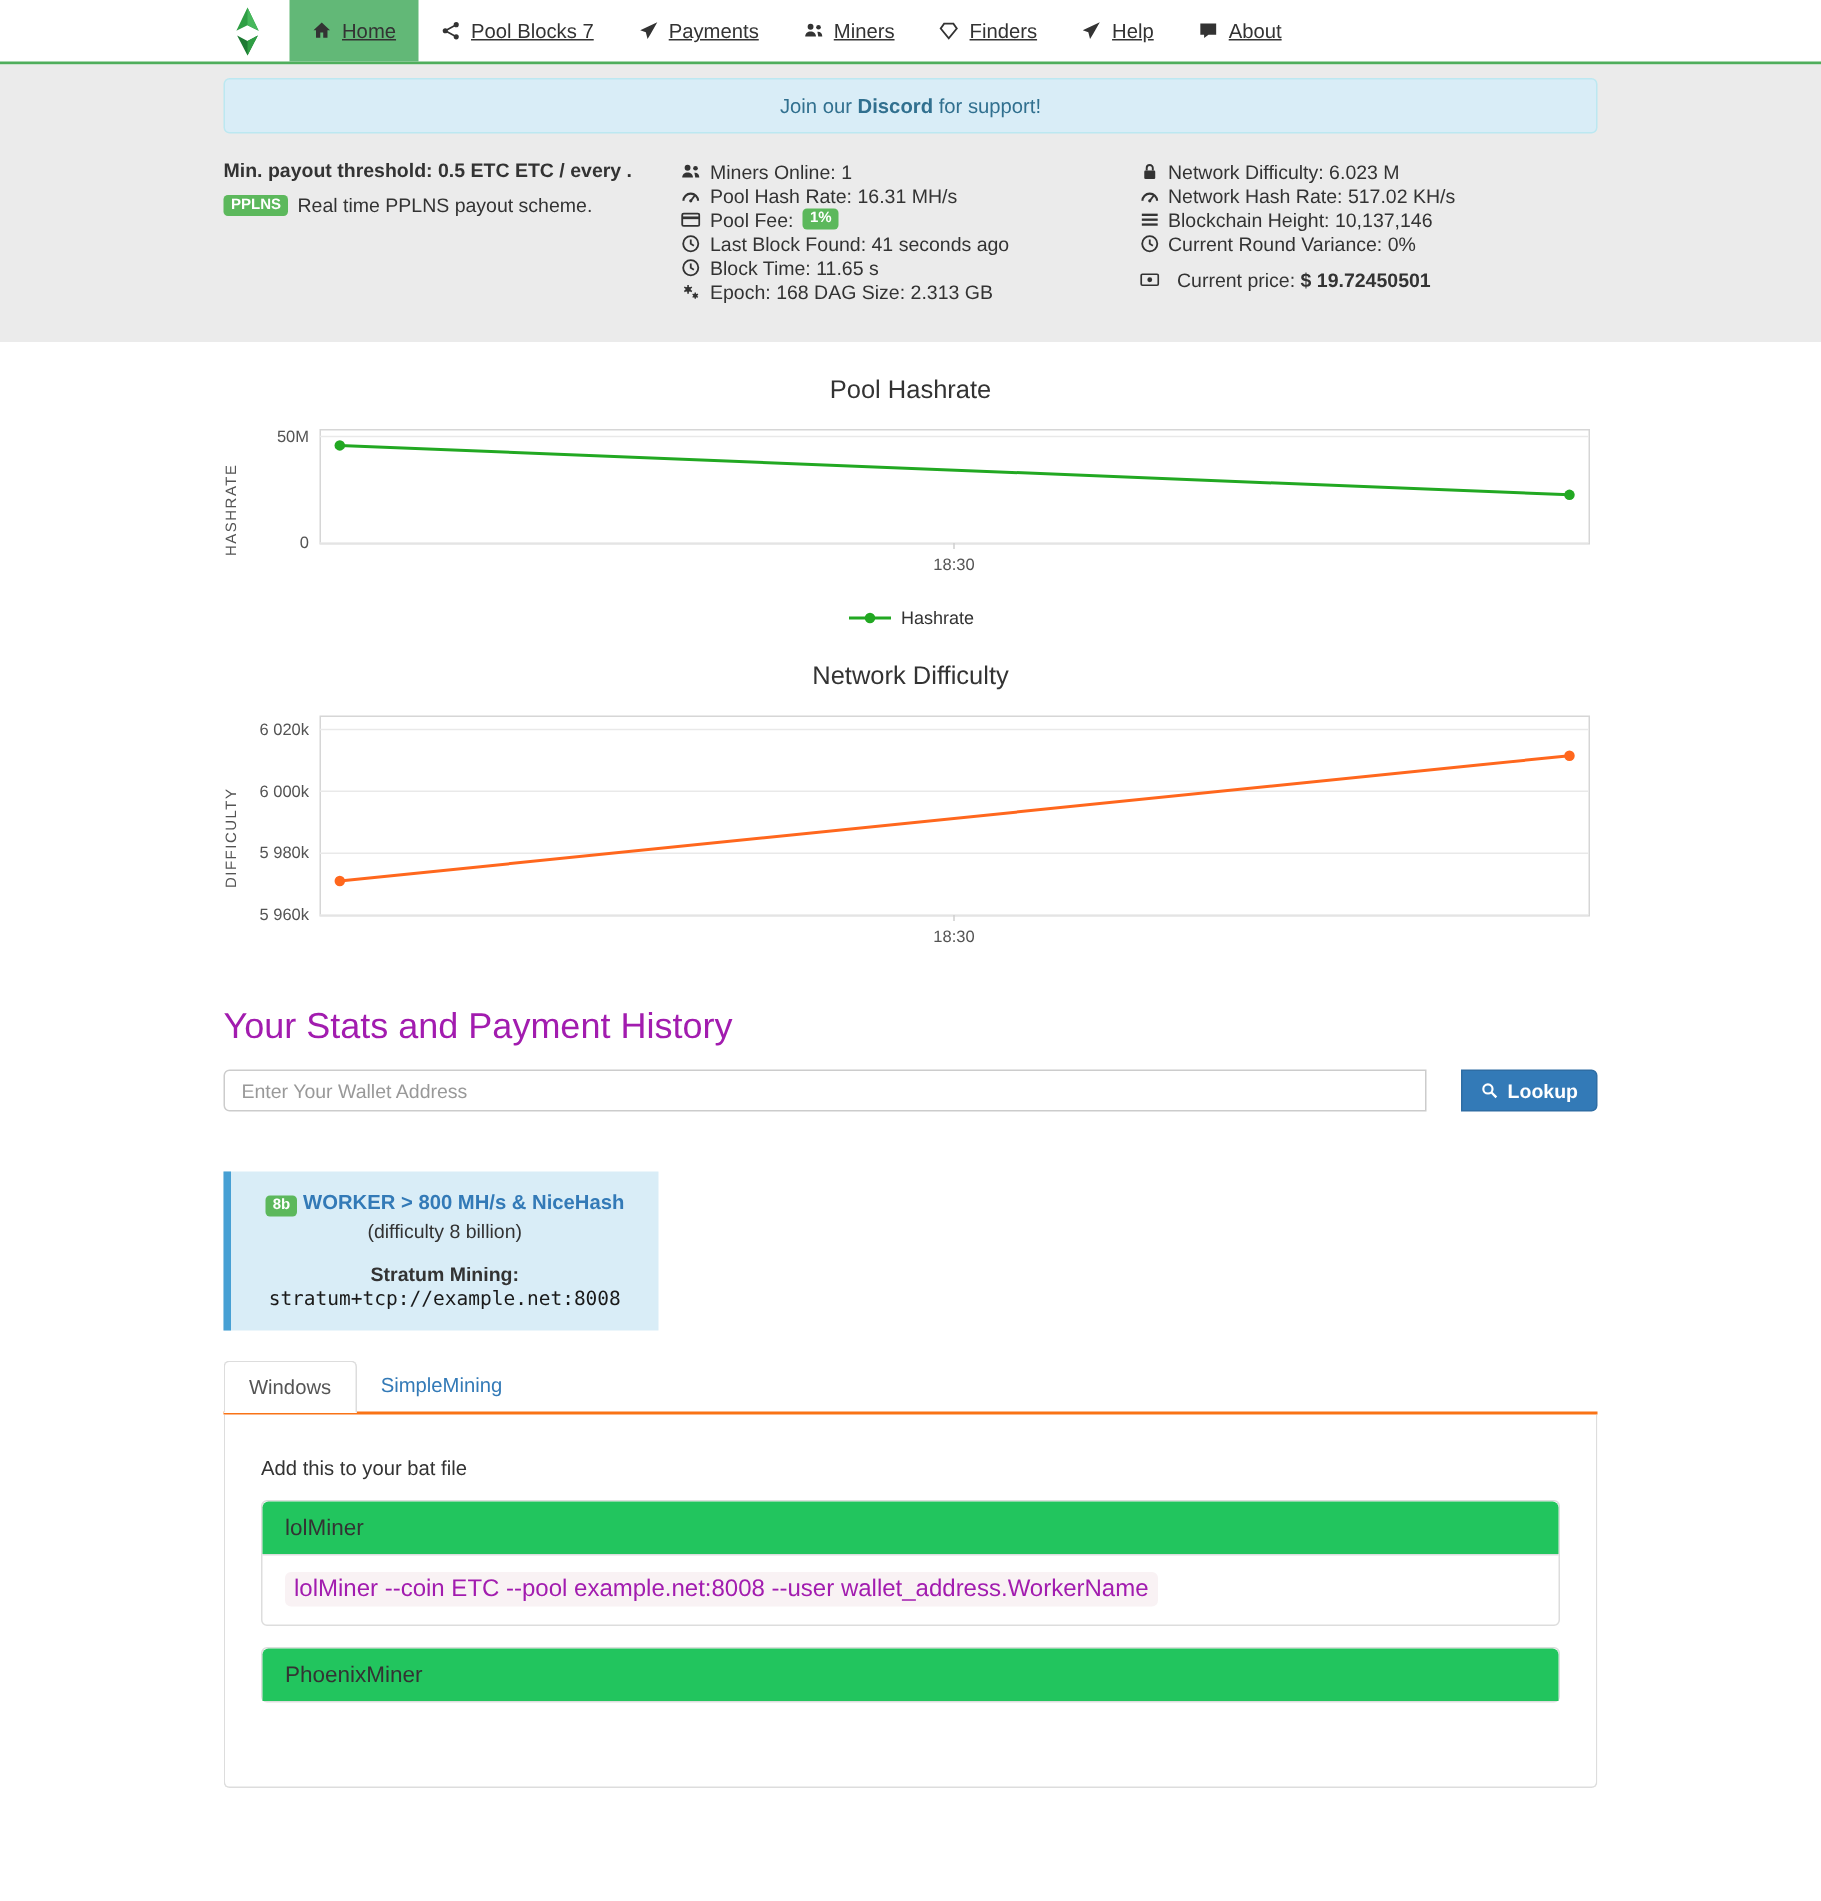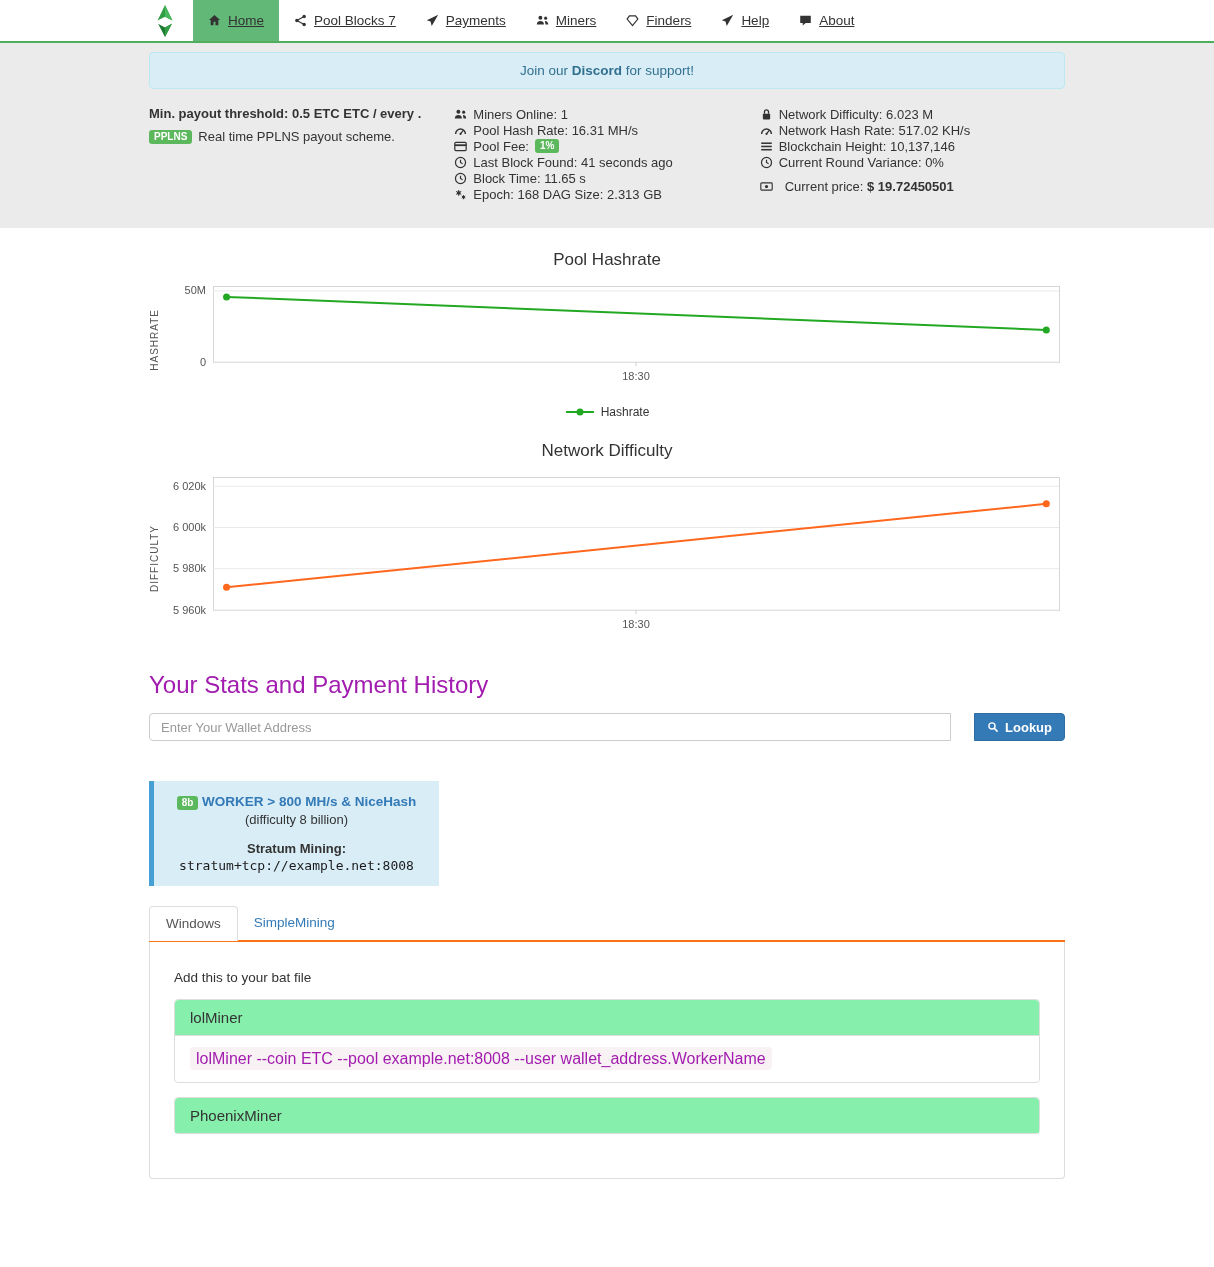--- a/index.html
+++ b/index.html
@@ -65,24 +65,24 @@
   .stratum-url { font-family:"DejaVu Sans Mono","Liberation Mono",monospace;
     font-size:13px; margin-top:2px; color:#1a1a1a; }
 
   
   .tabs { display:flex; border-bottom:2px solid #f97316; margin-top:20px; }
   .tab { padding:9px 16px; font-size:13.5px; cursor:pointer; }
   .tab.active { border:1px solid #ddd; border-bottom:1px solid #fff; margin-bottom:-1px;
     border-radius:4px 4px 0 0; color:#555; background:#fff; }
   .tab.inactive { color:#337ab7;text-align:center; }
   .tab-content { border:1px solid #ddd; border-top:none; border-radius:0 0 4px 4px;
-    padding:22px 24px 44px; margin-bottom:120px; }
+    padding:22px 24px 56px; margin-bottom:120px; }
   .intro-text { font-size:13.5px; margin:6px 0 2px; }
   .panel { border:1px solid #ddd; border-radius:4px; margin-top:14px; background:#fff; }
-  .panel-header { background:#86efac; padding:9px 15px; font-size:15px; color:#333;
+  .panel-header { background:#22c55e; padding:9px 15px; font-size:15px; color:#333;
     border-radius:4px 4px 0 0; cursor:pointer; }
   .panel-body { border-top:1px solid #ddd; padding:14px 15px; }
   code.cmd { background:#f9f2f4; color:#a21caf; padding:3px 6px; border-radius:4px;
     font-family:Liberation Sans, sans-serif; font-size:16px; }
 </style>
 </head>
 <body>
 
 <nav class="navbar">
   <div class="nav-inner">

